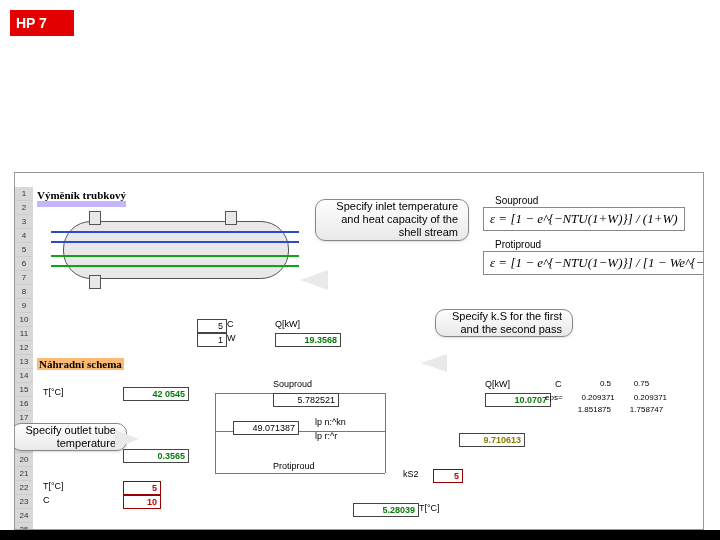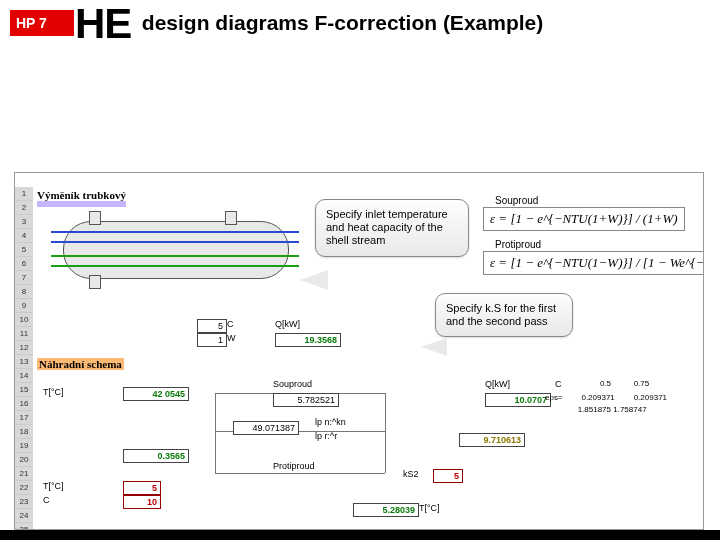--- a/index.html
+++ b/index.html
@@ -36,42 +36,38 @@
   .vbox{position:absolute;font:9px Arial;border:1px solid #444;background:#fff;padding:0 3px;height:12px;line-height:12px}
   .vbox.g{color:#0a7a0a;font-weight:bold}
   .vbox.r{color:#c00000;font-weight:bold;border-color:#900}
   .lbl{position:absolute;font:9px Arial;color:#000}
   .wide{width:58px;text-align:right}
   
   .net{position:absolute;left:200px;top:210px;width:200px;height:120px}
   .hl{position:absolute;height:0;border-top:1px solid #777}
   .vl{position:absolute;width:0;border-left:1px solid #777}
   
-  .callout{position:absolute;background:linear-gradient(#fefefe,#e9e9e9);border:1px solid #888;border-radius:10px;font:11px/1.2 Arial;text-align:left;padding:8px 10px;color:#000;box-shadow:0 1px 2px rgba(0,0,0,.15)}
+  .callout{position:absolute;background:linear-gradient(#fefefe,#e9e9e9);border:1px solid #888;border-radius:10px;font:11px/1.2 Arial;text-align:right;padding:0 10px;color:#000;box-shadow:0 1px 2px rgba(0,0,0,.15)}
   .callout::after{content:"";position:absolute;width:0;height:0}
   .co-shell{left:300px;top:26px;width:132px}
   .co-shell::after{left:-26px;top:70px;border:10px solid transparent;border-right:28px solid #e9e9e9}
-  .co-ks{left:420px;top:120px;width:116px}
+  .co-ks{left:420px;top:136px;width:116px}
   .co-ks::after{left:-24px;top:44px;border:9px solid transparent;border-right:26px solid #e9e9e9}
   .co-out{left:-4px;top:250px;width:94px}
   .co-out::after{right:-22px;top:6px;border:9px solid transparent;border-left:24px solid #e9e9e9}
   
   .footer{position:absolute;left:0;right:0;bottom:0;height:10px;background:#000}
   
   .rt{position:absolute;font:8px Arial}
 </style>
 </head>
 <body>
 
 <div class="slide">
   <div class="hp-badge">HP 7</div>
-  <div class="title">
-    <span class="title-he">HE</span>
-    <span class="title-rest">design diagrams F-correction (Example)</span>
-  </div>
 
   <div class="sheet">
     <div class="rowhdr">
         <div>1</div>
         <div>2</div>
         <div>3</div>
         <div>4</div>
         <div>5</div>
         <div>6</div>
         <div>7</div>
@@ -155,22 +151,23 @@
       <span style="display:inline-block;width:36px;text-align:right">0.75</span>
     </div>
     <div class="rt" style="left:530px;top:220px">
       <span>eps=</span>
       <span style="display:inline-block;width:50px;text-align:right">0.209371</span>
       <span style="display:inline-block;width:50px;text-align:right">0.209371</span>
     </div>
     <div class="rt" style="left:530px;top:232px">
       <span></span>
       <span style="display:inline-block;width:66px;text-align:right">1.851875</span>
-      <span style="display:inline-block;width:50px;">1.758747</span>
+      <span style="display:inline-block;width:50px;text-align:right">1.758747</span>
     </div>
     <div class="vbox wide" style="left:444px;top:260px;color:#8a7a00;font-weight:bold">9.710613</div>
 
     <div class="callout co-shell">Specify inlet temperature and heat capacity of the shell stream</div>
     <div class="callout co-ks">Specify k.S for the first and the second pass</div>
+    <div class="callout co-out">Specify outlet tube temperature</div>
   </div>
 
   <div class="footer"></div>
 </div>
 
 </body></html>

